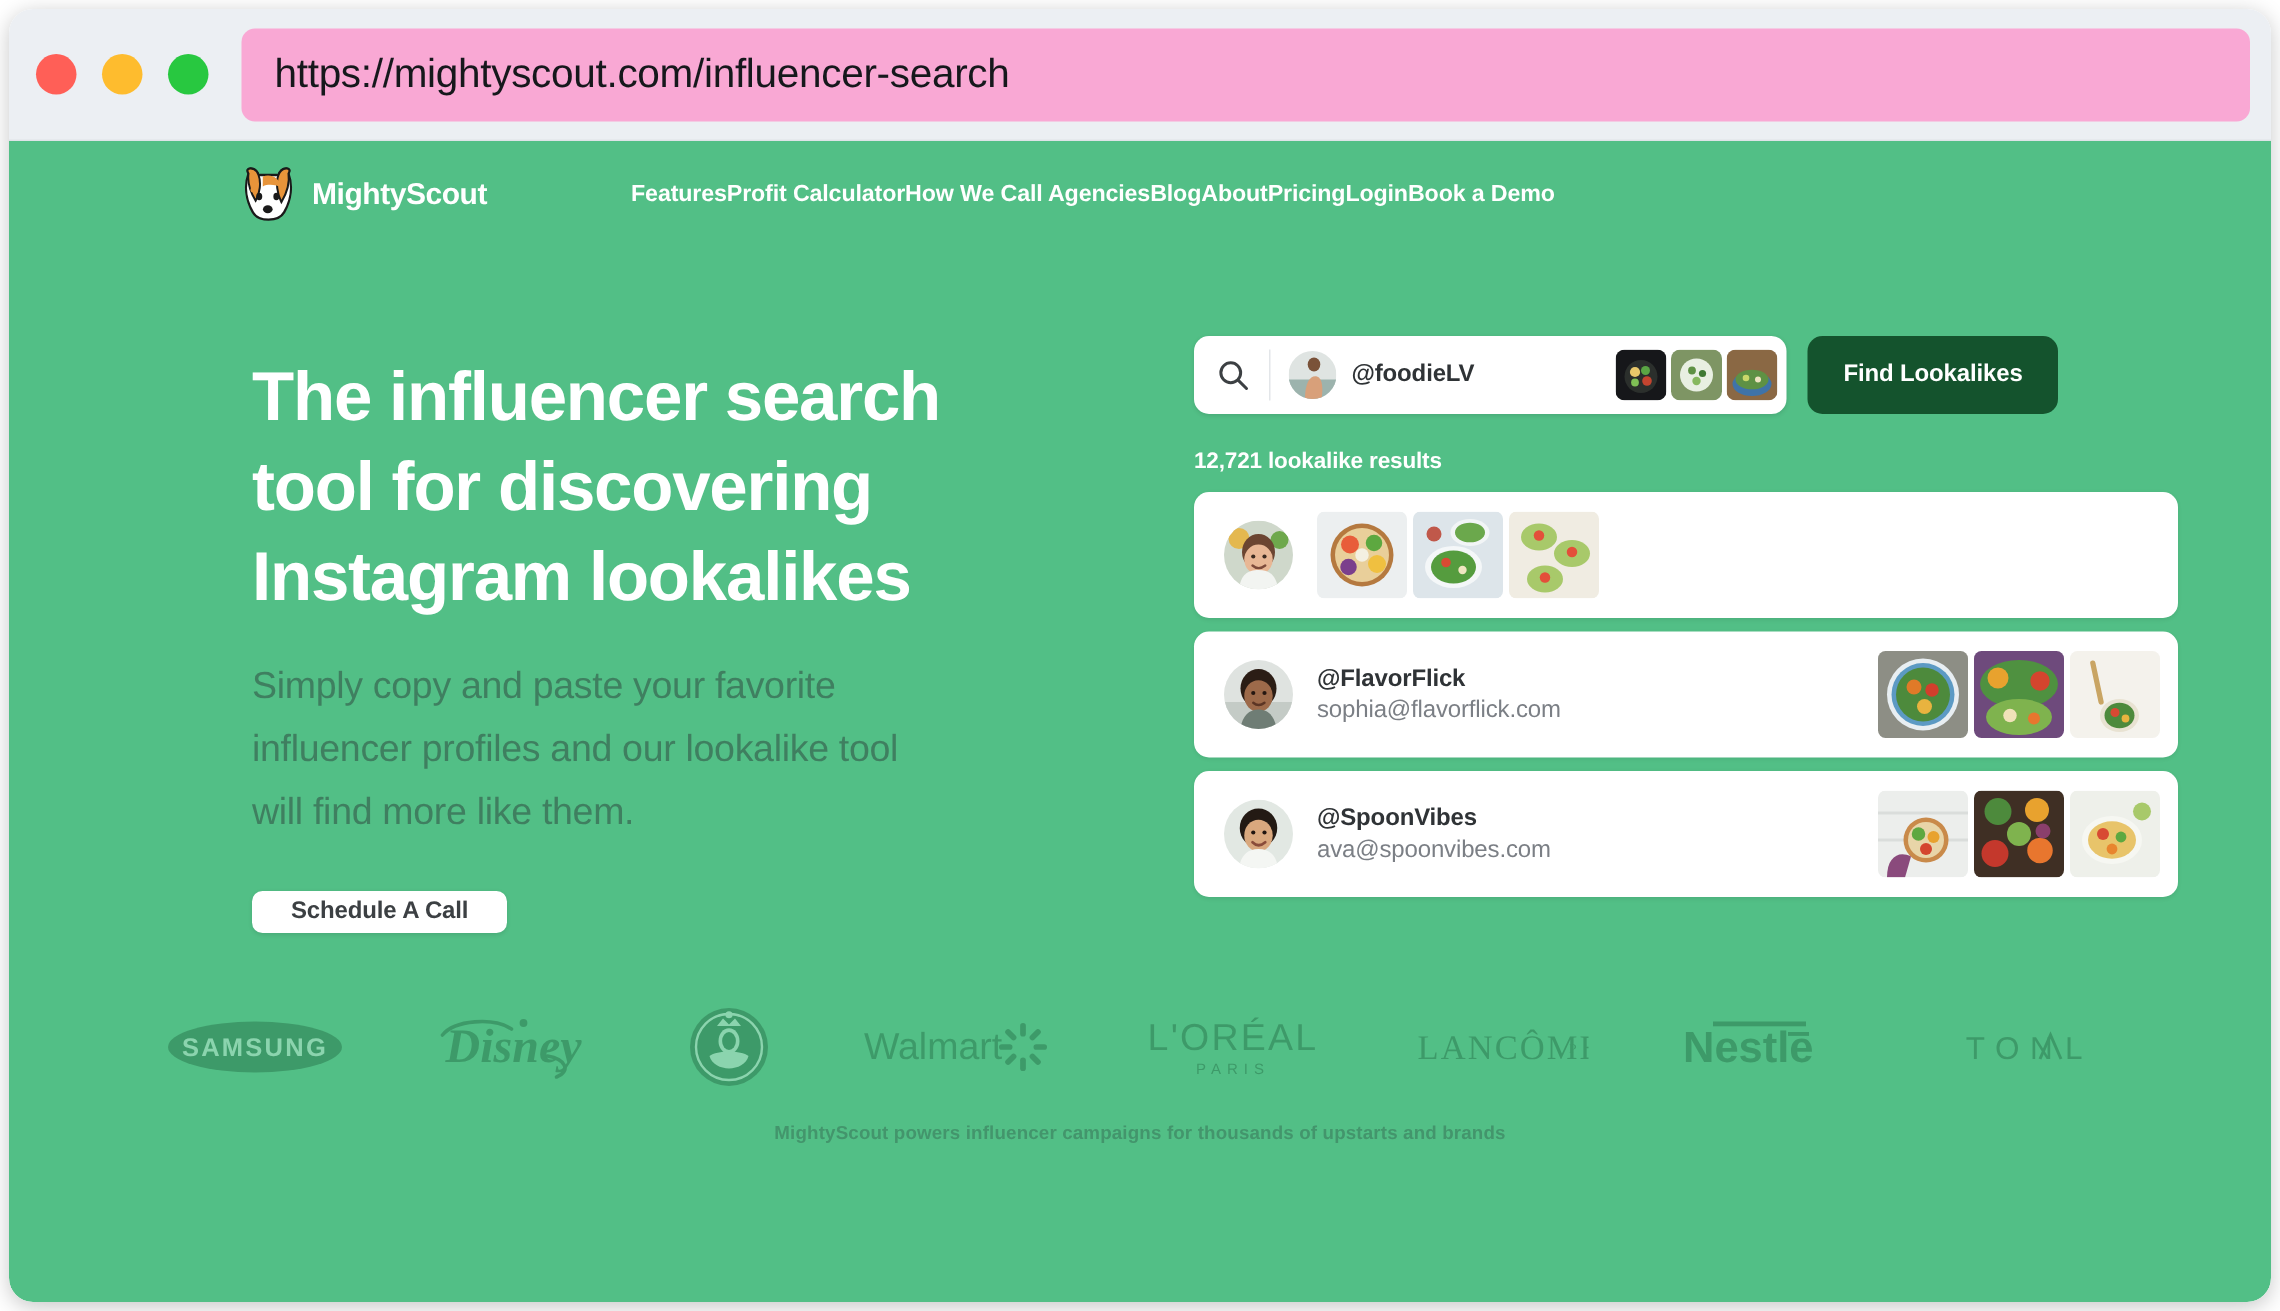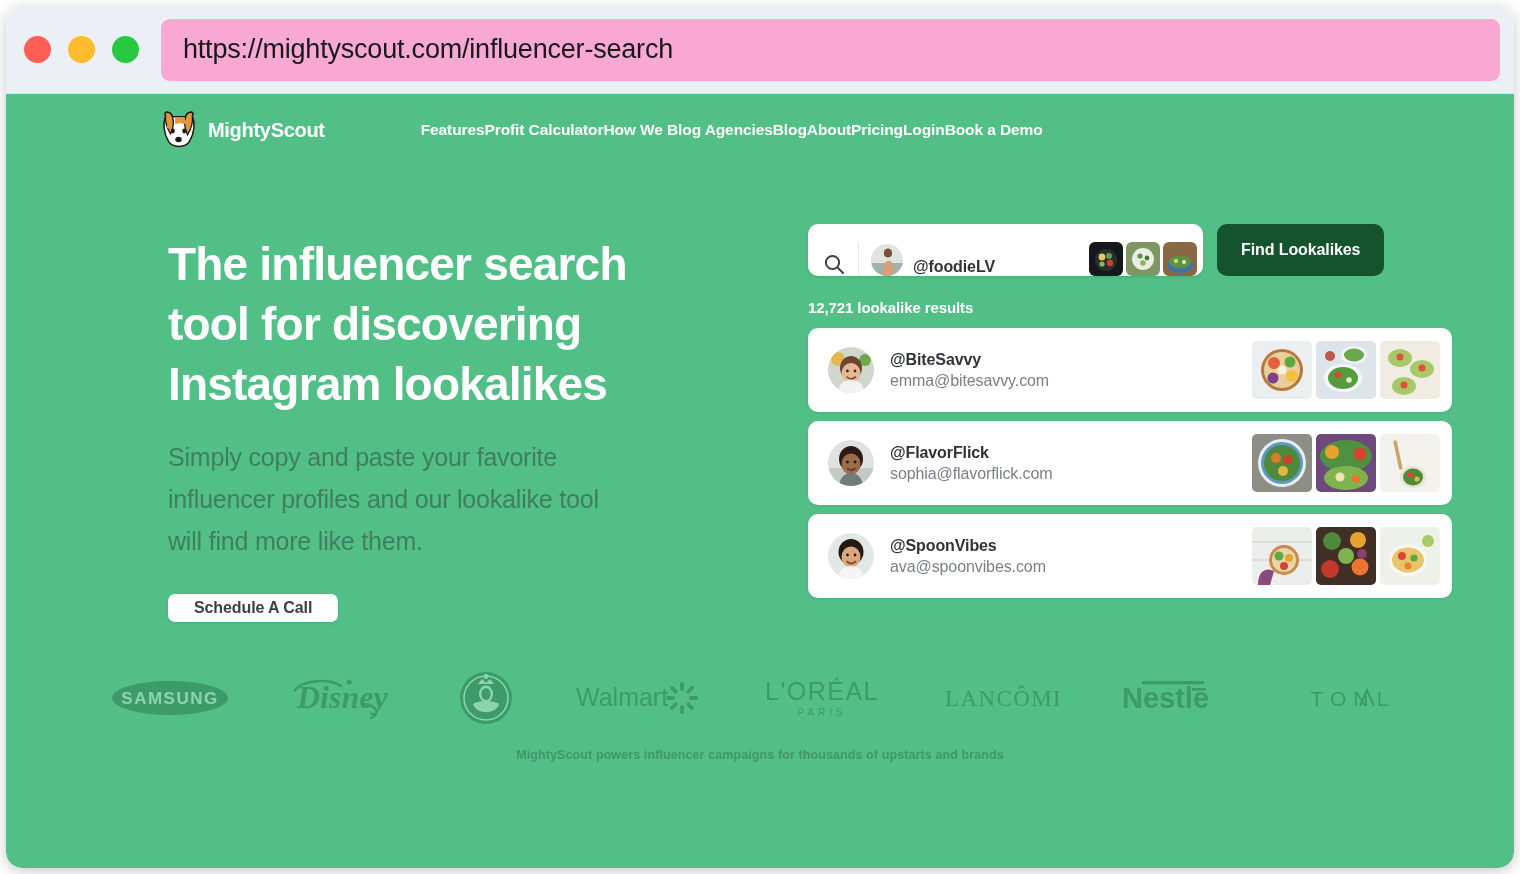--- a/index.html
+++ b/index.html
@@ -109,21 +109,21 @@
     color: #ffffff;
     white-space: nowrap;
     cursor: pointer;
     letter-spacing: -0.1px;
   }
 
   
   .hero {
     display: flex;
     padding: 58px 62px 0 162px;
-    gap: 40px;
+    gap: 28px;
   }
 
   .hero-left { width: 600px; flex: 0 0 600px; padding-top: 10px; }
 
   .hero-title {
     font-size: 46px;
     line-height: 60px;
     font-weight: bold;
     color: #ffffff;
     letter-spacing: -0.8px;
@@ -161,21 +161,21 @@
   .hero-right { flex: 1 1 auto; padding-top: 0; }
 
   .search-row { display: flex; align-items: center; gap: 14px; }
 
   .search-box {
     flex: 1 1 auto;
     height: 52px;
     background: #ffffff;
     border-radius: 10px;
     display: flex;
-    align-items: flex-end;
+    align-items: center;
     padding: 0 6px 0 14px;
     box-shadow: 0 1px 3px rgba(0,0,0,0.10);
     max-width: 395px;
   }
   .search-icon { flex: 0 0 auto; width: 24px; height: 24px; margin-right: 12px; }
   .search-divider { width: 1px; height: 34px; background: #e3e6e9; margin-right: 12px; flex: 0 0 auto; }
 
   .search-avatar {
     width: 32px; height: 32px; border-radius: 50%;
     flex: 0 0 auto; margin-right: 10px; overflow: hidden;
@@ -290,21 +290,21 @@
           <ellipse cx="15.5" cy="22" rx="2.1" ry="2.6" fill="#1a1a1a"></ellipse>
           <ellipse cx="27.5" cy="22" rx="2.1" ry="2.6" fill="#1a1a1a"></ellipse>
           <ellipse cx="21.5" cy="31" rx="3.4" ry="2.8" fill="#1a1a1a"></ellipse>
           <circle cx="11" cy="17.5" r="1.7" fill="#e8943a"></circle>
         </svg>
         <span class="brand-name">MightyScout</span>
       </div>
       <div class="nav-links">
         <span class="nav-link">Features</span>
         <span class="nav-link">Profit Calculator</span>
-        <span class="nav-link">How We Blog Agencies</span>
+        <span class="nav-link">How We Call Agencies</span>
         <span class="nav-link">Blog</span>
         <span class="nav-link">About</span>
         <span class="nav-link">Pricing</span>
         <span class="nav-link">Login</span>
         <span class="nav-link">Book a Demo</span>
       </div>
     </div>
 
     <div class="hero">
 
@@ -381,24 +381,20 @@
                 <circle cx="10" cy="12" r="7" fill="#e4b84f"></circle>
                 <circle cx="37" cy="13" r="6" fill="#6ea84c"></circle>
                 <ellipse cx="23" cy="21" rx="11" ry="12" fill="#6b4531"></ellipse>
                 <ellipse cx="23" cy="26" rx="9.5" ry="10" fill="#e8b795"></ellipse>
                 <circle cx="19.5" cy="24" r="1.4" fill="#3a2a20"></circle>
                 <circle cx="27" cy="24" r="1.4" fill="#3a2a20"></circle>
                 <path d="M19 30 Q23 33.5 27.5 30" stroke="#7d4a3a" stroke-width="1.6" fill="none" stroke-linecap="round"></path>
                 <path d="M10 46 C11 36 16 33 23 33 C30 33 35 36 36 46 Z" fill="#f2f4f1"></path>
               </svg>
             </div>
-            <div class="result-info">
-              <div class="result-handle">@BiteSavvy</div>
-              <div class="result-email">emma@bitesavvy.com</div>
-            </div>
             <div class="result-thumbs">
               <div class="thumb">
                 <svg viewBox="0 0 60 58" width="60" height="58">
                   <rect width="60" height="58" fill="#eceff0"></rect>
                   <circle cx="30" cy="29" r="21" fill="#b5793f"></circle>
                   <circle cx="30" cy="29" r="18" fill="#e9cf9a"></circle>
                   <circle cx="22" cy="22" r="6" fill="#e85d3a"></circle>
                   <circle cx="38" cy="21" r="5.5" fill="#5da840"></circle>
                   <circle cx="40" cy="35" r="6" fill="#f0c040"></circle>
                   <circle cx="21" cy="37" r="5.5" fill="#7b3f8c"></circle>

